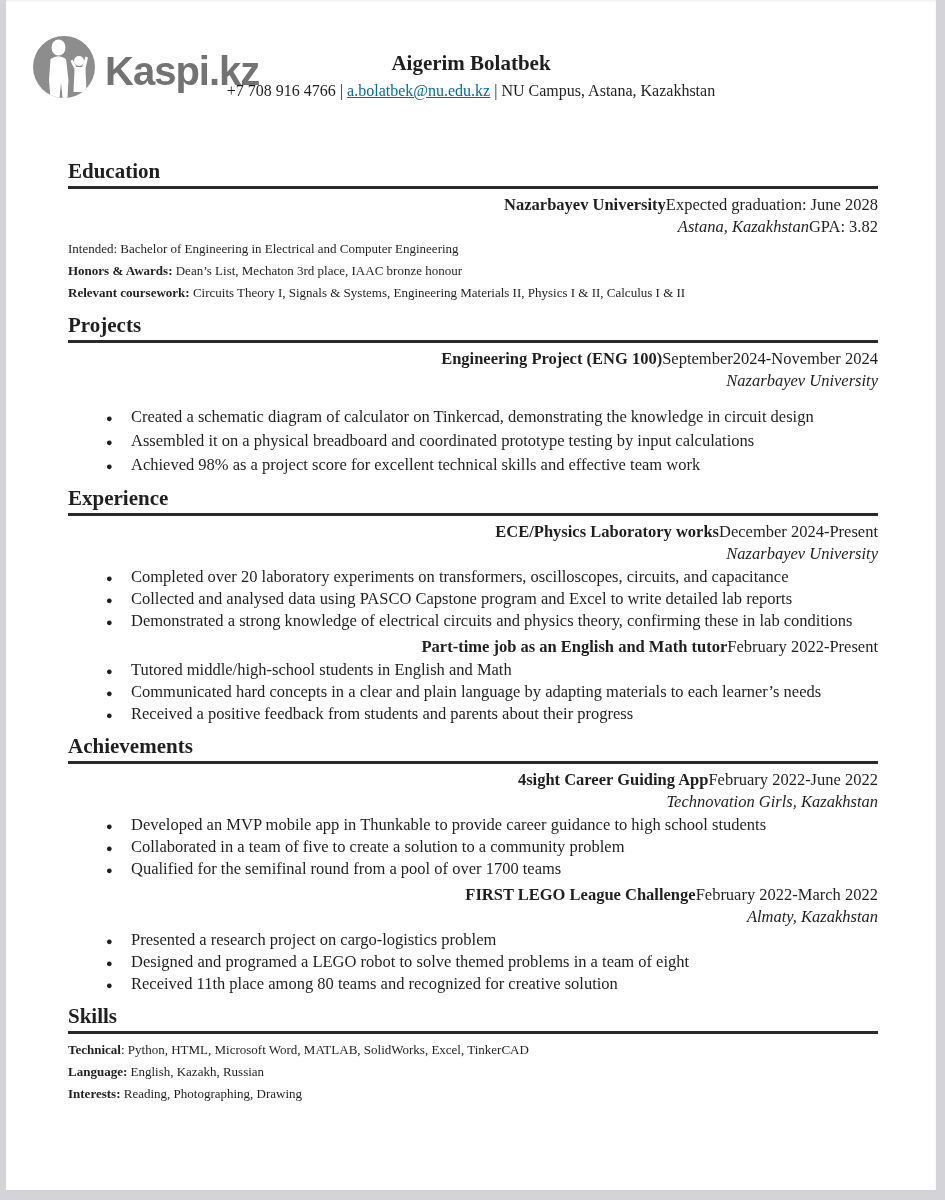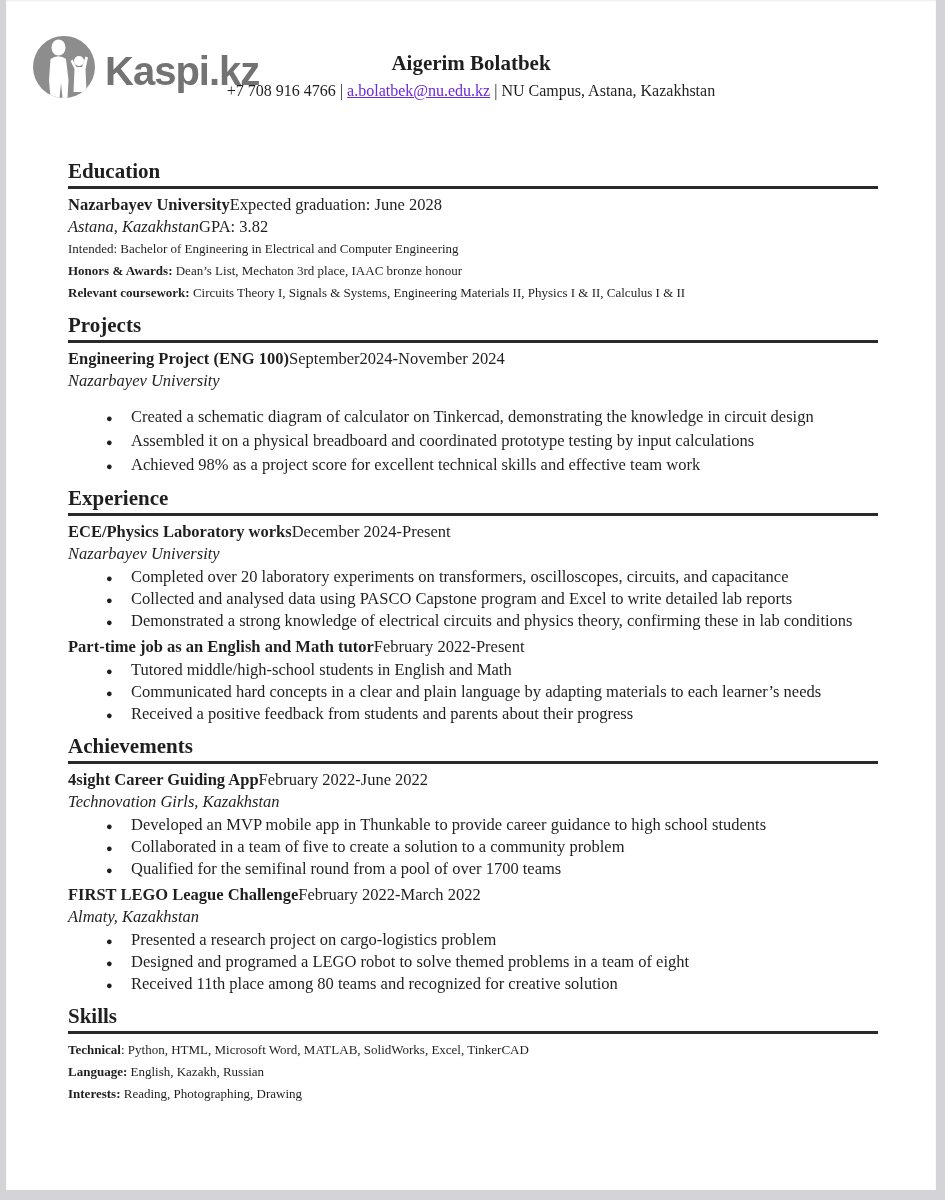--- a/index.html
+++ b/index.html
@@ -36,40 +36,40 @@
     font-size: 21px;
     font-weight: 700;
     line-height: 26px;
   }
   .contact-line {
     margin-top: 5px;
     font-size: 16px;
     line-height: 20px;
   }
   .contact-line a {
-    color: #6d28d9;
+    color: #0369a1;
     text-decoration: underline;
   }
   .contact-sep { padding: 0 4px; }
   
   .content { padding: 0 58px 0 62px; }
   .resume-section { margin-top: 9px; }
   .section-title {
     font-size: 21px;
     font-weight: 700;
     line-height: 25px;
     padding-bottom: 2px;
     border-bottom: 3px solid #2a2a2a;
     margin-bottom: 5px;
   }
   .entry { margin-top: 2px; }
   .entry + .entry { margin-top: 4px; }
   .entry-head, .entry-sub {
     display: flex;
-    justify-content: flex-start;
+    justify-content: flex-end;
     align-items: baseline;
     font-size: 16.5px;
     line-height: 22px;
     font-family: Liberation Serif, serif;
   }
   .entry-title { font-weight: 700; }
   .entry-date { font-weight: 400; white-space: nowrap; }
   .entry-subtitle { font-style: italic; }
   .entry-subtitle-right { font-style: normal; white-space: nowrap; }
   .detail-line { font-size: 13px; line-height: 22px; }

